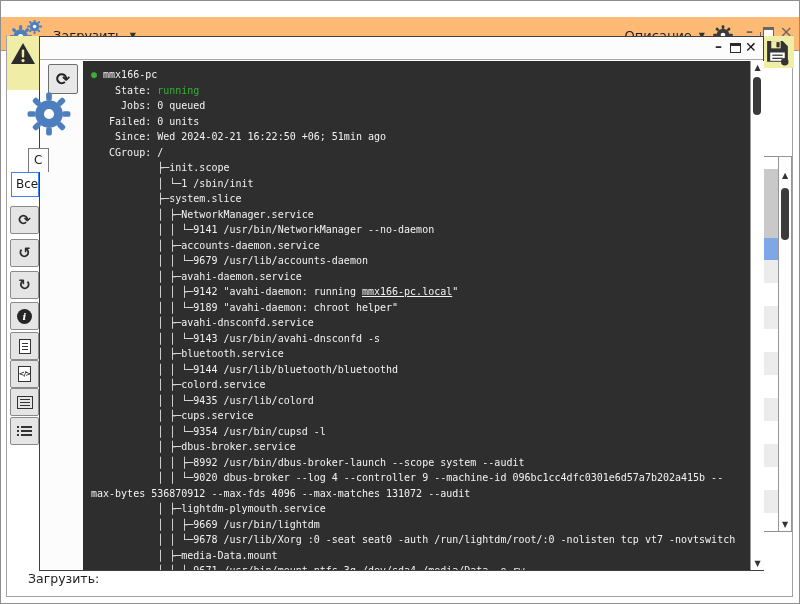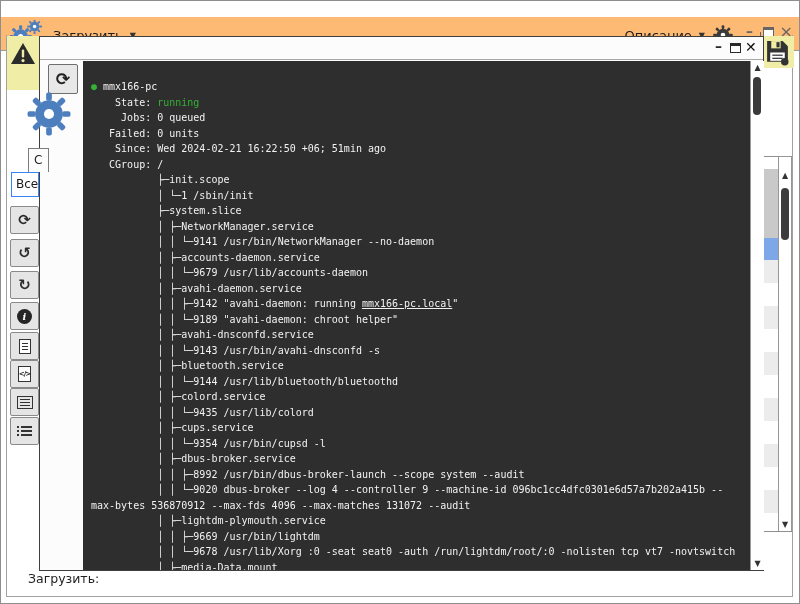--- a/index.html
+++ b/index.html
@@ -59,21 +59,21 @@
 
   
   .dialog { position:absolute; left:38px; top:35px; width:725px; height:535px; background:#fcfcfc; border:1px solid #3f3f3f; z-index:10; }
   .d-titlebar { position:relative; height:23px; background:#fcfcfc; border-bottom:1px solid #a8a8a8; }
   .d-title { position:absolute; left:6px; top:4px; font-size:13px; color:#141414; }
   .d-min { position:absolute; left:675px; top:1px; font-size:14px; font-weight:bold; color:#2a2a2a; }
   .d-max { position:absolute; left:690px; top:6px; width:11px; height:10px; border:1px solid #2a2a2a; border-top:3px solid #2a2a2a; background:#fff; }
   .d-close { position:absolute; left:705px; top:2px; font-size:14px; font-weight:bold; color:#111; }
   .d-refresh { position:absolute; left:8px; top:27px; width:30px; height:30px; background:#e8e8e8; border:1px solid #6e6e6e; border-radius:2px; display:flex; align-items:center; justify-content:center; font-size:17px; font-weight:bold; color:#222; }
   .d-term { position:absolute; left:43px; top:24px; width:667px; height:509px; background:#2e2e2e; overflow:hidden; }
-  .d-term pre { padding:18px 4px 0 8px; font-family:"DejaVu Sans Mono", monospace; font-size:10px; line-height:15.5px; color:#f2f2f2; }
+  .d-term pre { padding:6px 4px 0 8px; font-family:"DejaVu Sans Mono", monospace; font-size:10px; line-height:15.5px; color:#f2f2f2; }
   .tline { white-space:pre; }
   .s-g { color:#35b135; }
   .s-u { text-decoration:underline; }
   .d-scroll { position:absolute; left:710px; top:24px; width:14px; height:509px; background:#fff; border-left:1px solid #9a9a9a; }
   .d-scroll .sc-up { position:absolute; top:2px; left:0; right:0; text-align:center; font-size:8px; color:#333; }
   .d-scroll .sc-thumb { position:absolute; top:16px; left:2px; width:8px; height:38px; background:#3a3a3a; border-radius:4px; }
   .d-scroll .sc-down { position:absolute; bottom:2px; left:0; right:0; text-align:center; font-size:8px; color:#333; }
 </style>
 </head>
 <body>

